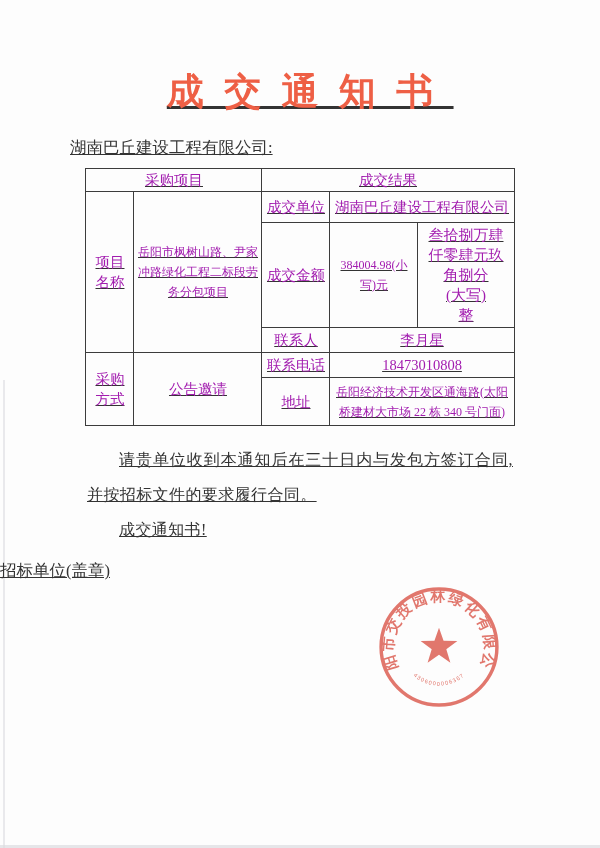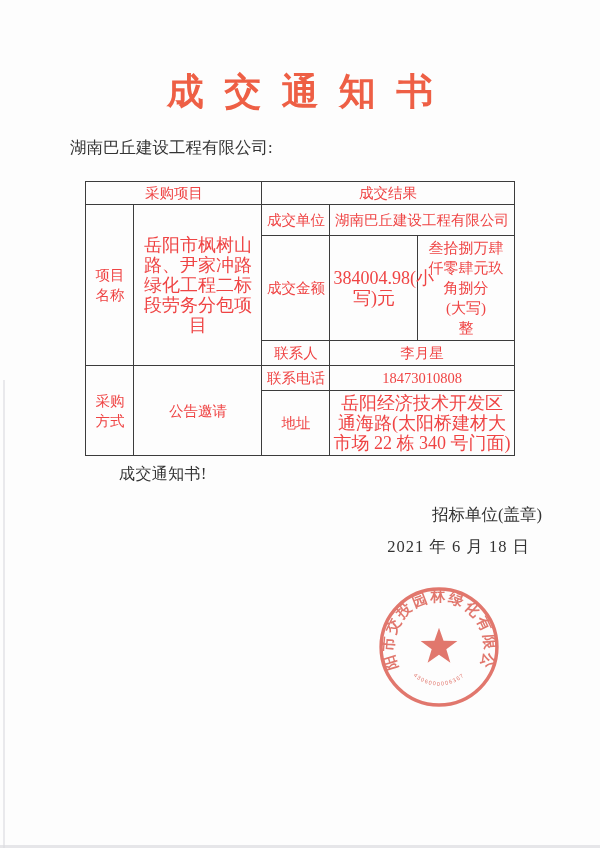--- a/index.html
+++ b/index.html
@@ -3,20 +3,21 @@
 <meta charset="utf-8">
 <style>
   html,body{margin:0;padding:0;background:#ffffff;}
   .page{
     position:relative;
     width:600px;height:848px;
     background:#fdfdfd;
     overflow:hidden;
     font-family:"Liberation Serif","DejaVu Serif",serif;
     color:#333333;
+    text-decoration:underline;
   }
   
   .scan-edge-left{position:absolute;left:3px;top:380px;bottom:0;width:2px;background:#d9d9de;opacity:.55;}
   .scan-edge-bottom{position:absolute;left:0;bottom:0;width:100%;height:3px;background:#dcdcdf;opacity:.7;}
 
   .title{
     margin:0;padding-top:72px;
     text-align:center;
     font-family:"Liberation Sans","DejaVu Sans",sans-serif;
     font-weight:bold;
@@ -30,46 +31,46 @@
   }
   .para{
     margin:6px 87px 0 87px;
     font-size:16px;line-height:33px;
     text-align:justify;
     text-indent:2em;
     letter-spacing:0.4px;
   }
   .award-table{
     width:428px;
-    margin:21px auto 0 auto;
+    margin:8px auto 0 auto;
     border-collapse:collapse;
     table-layout:fixed;
     font-size:14.5px;
-    color:#ef4444;
+    color:#a21caf;
   }
   .award-table td{
     border:1px solid #3c3c3c;
     text-align:center;
     vertical-align:middle;
     padding:2px 3px;
     line-height:20px;
   }
   .award-table .hdr{height:18px;line-height:17px;}
   .r-unit{height:31px;}
   .r-amount{height:62px;}
   .r-contact{height:21px;}
   .r-phone{height:23px;}
   .r-addr{height:48px;}
   .cell-words{white-space:pre-line;font-size:15px;line-height:16.5px;}
-  .cell-small{font-size:18px;line-height:19px;}
+  .cell-small{font-size:12px;line-height:19px;}
 
   .para-after{margin-top:16px;line-height:35px;}
   .closing{margin-top:0;line-height:35px;}
 
-  .signature{margin:8px 58px 0 0;text-align:right;font-size:16.5px;position:relative;z-index:1;}
+  .signature{margin:8px 58px 0 0;text-align:left;font-size:16.5px;position:relative;z-index:1;}
   .signature .sig-line{line-height:31.5px;}
   .signature .sig-date{padding-right:12px;letter-spacing:1px;}
 
   .stamp{
     position:absolute;
     left:376px;top:584px;
     width:126px;height:126px;
     opacity:.82;
     mix-blend-mode:multiply;
     z-index:2;
@@ -124,25 +125,25 @@
         <td>联系电话</td>
         <td colspan="2">18473010808</td>
       </tr>
       <tr class="r-addr">
         <td>地址</td>
         <td colspan="2" class="cell-small">岳阳经济技术开发区通海路(太阳桥建材大市场 22 栋 340 号门面)</td>
       </tr>
     </tbody>
   </table>
 
+  <p class="para para-after">请贵单位收到本通知后在三十日内与发包方签订合同,并按招标文件的要求履行合同。</p>
   <p class="para closing">成交通知书!</p>
 
   <div class="signature">
     <div class="sig-line">招标单位(盖章)</div>
-    <div class="sig-line sig-date">2021 年 6 月 18 日</div>
   </div>
 
   <svg class="stamp" viewBox="0 0 124 124" xmlns="http://www.w3.org/2000/svg">
     <defs>
       <path id="arcTop" d="M 23,84.5 A 45,45 0 1 1 101,84.5" fill="none"></path>
       <path id="arcBottom" d="M 26.3,75 A 38,38 0 0 0 97.7,75" fill="none"></path>
     </defs>
     <circle cx="62" cy="62" r="57" fill="none" stroke="#dd5a4e" stroke-width="3.4"></circle>
     <polygon points="62,43 66.5,55.9 80.1,56.1 69.2,64.3 73.2,77.4 62,69.6 50.8,77.4 54.8,64.3 43.9,56.1 57.5,55.9" fill="#dd5a4e"></polygon>
     <text font-family="Liberation Sans, DejaVu Sans, sans-serif" font-size="14.5" font-weight="bold" fill="#dd5a4e" letter-spacing="2.2">

